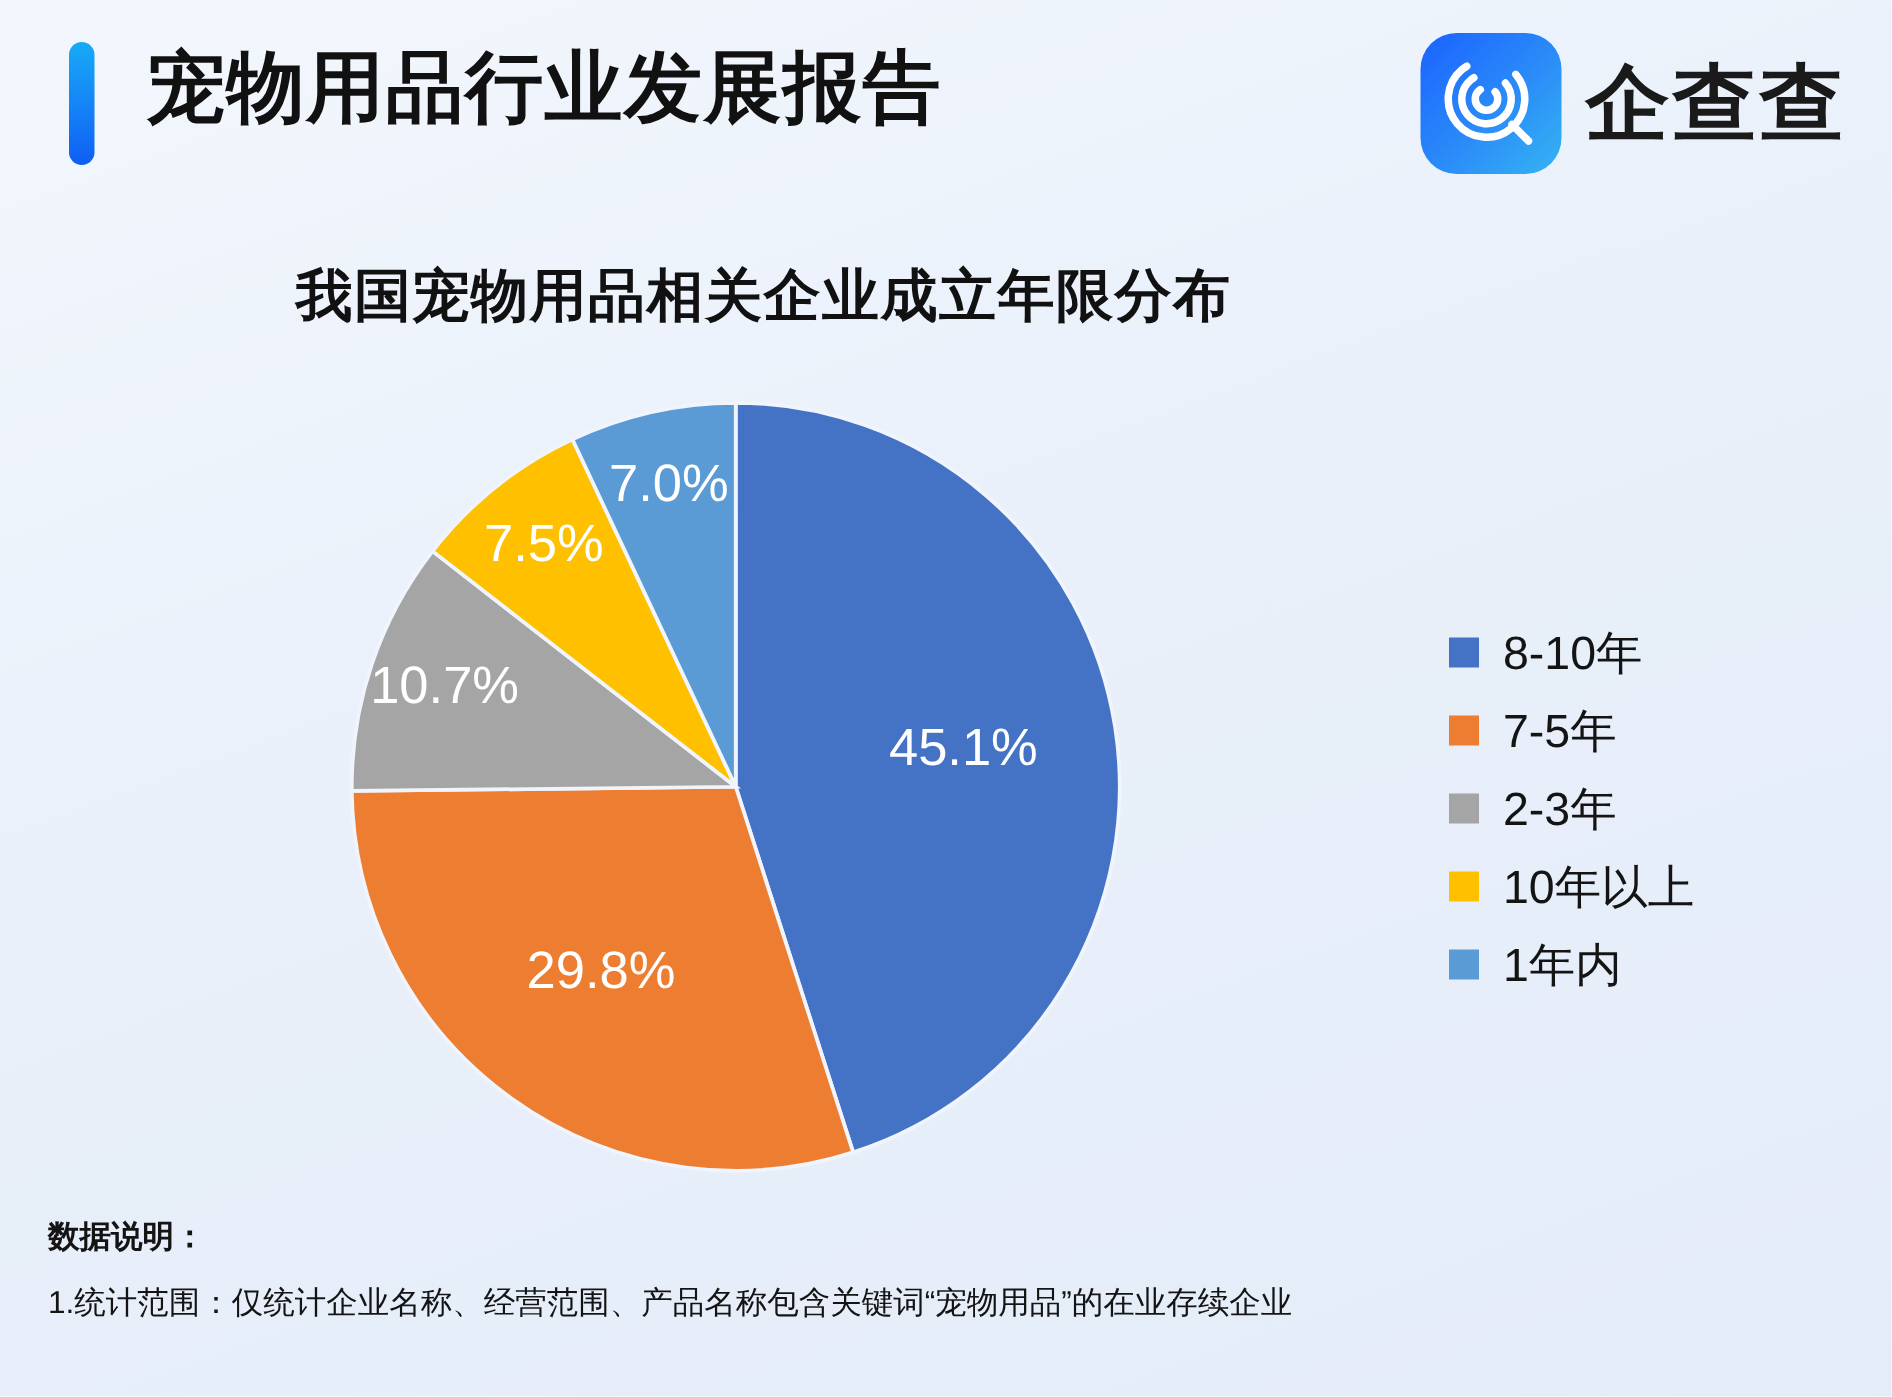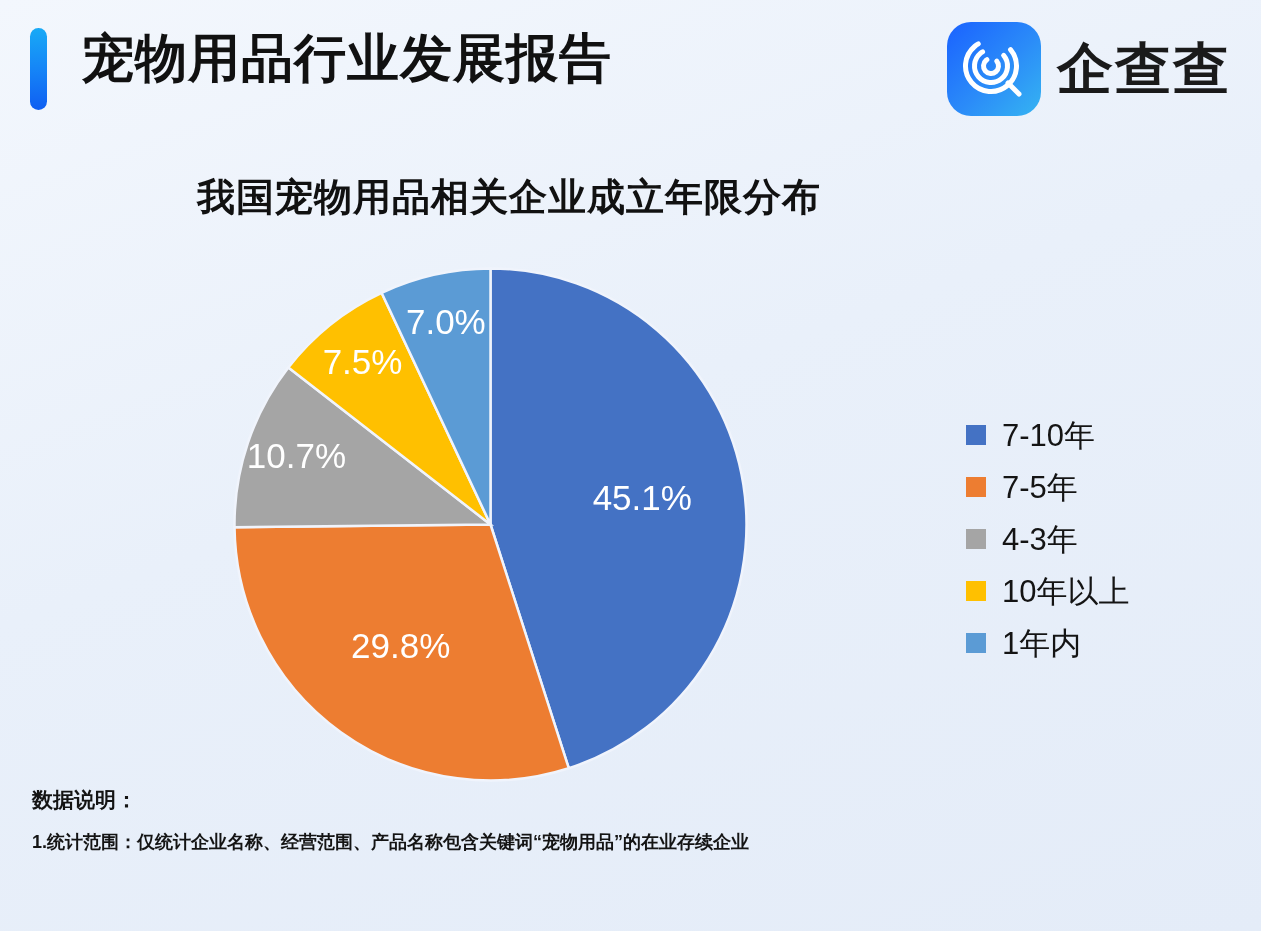--- a/index.html
+++ b/index.html
@@ -11,21 +11,21 @@
     height: 931px;
     font-family: "Liberation Sans", "DejaVu Sans", sans-serif;
     background: linear-gradient(160deg, #f3f7fd 0%, #e9f0fa 45%, #e4ecf8 100%);
     overflow: hidden;
     position: relative;
   }
 
   
   .header {
     position: absolute;
-    top: 0; left: 0; right: 0;
+    top: 0; left: 16px; right: 0;
     height: 140px;
   }
   .accent-bar {
     position: absolute;
     left: 30px;
     top: 28px;
     width: 17px;
     height: 82px;
     border-radius: 9px;
     background: linear-gradient(180deg, #18aaf6 0%, #1585f7 50%, #0f5ef2 100%);
@@ -143,24 +143,25 @@
   .footer {
     position: absolute;
     left: 32px;
     top: 786px;
     color: #141414;
   }
   .footer-heading {
     font-size: 21px;
     font-weight: bold;
     margin-bottom: 16px;
+    margin-top: 24px;
   }
   .footer-line {
-    font-size: 18px;
-    font-weight: bold;
+    font-size: 21px;
+    font-weight: normal;
     margin-bottom: 15px;
     white-space: nowrap;
   }
   .footer-gap { display: inline-block; width: 42px; }
   .footer-source { text-decoration: underline; }
 </style>
 </head>
 <body>
 
 <div class="header">
@@ -195,29 +196,29 @@
       <text x="172.68482447898472" y="387.1041501962483" class="slice-label">29.8%</text>
       <text x="68.41001760993262" y="197.1385531385409" class="slice-label">10.7%</text>
       <text x="134.558182688474" y="102.58148517753139" class="slice-label">7.5%</text>
       <text x="217.86817454493723" y="62.62243708572785" class="slice-label">7.0%</text>
     </svg>
 </div>
 
 <div class="legend" id="legend">
     <div class="legend-item">
       <span class="legend-swatch" style="background: rgb(68, 114, 196);"></span>
-      <span class="legend-label">7-10年</span>
+      <span class="legend-label">8-10年</span>
     </div>
     <div class="legend-item">
       <span class="legend-swatch" style="background: rgb(237, 125, 49);"></span>
       <span class="legend-label">7-5年</span>
     </div>
     <div class="legend-item">
       <span class="legend-swatch" style="background: rgb(165, 165, 165);"></span>
-      <span class="legend-label">4-3年</span>
+      <span class="legend-label">2-3年</span>
     </div>
     <div class="legend-item">
       <span class="legend-swatch" style="background: rgb(255, 192, 0);"></span>
       <span class="legend-label">10年以上</span>
     </div>
     <div class="legend-item">
       <span class="legend-swatch" style="background: rgb(91, 155, 213);"></span>
       <span class="legend-label">1年内</span>
     </div>
   </div>

